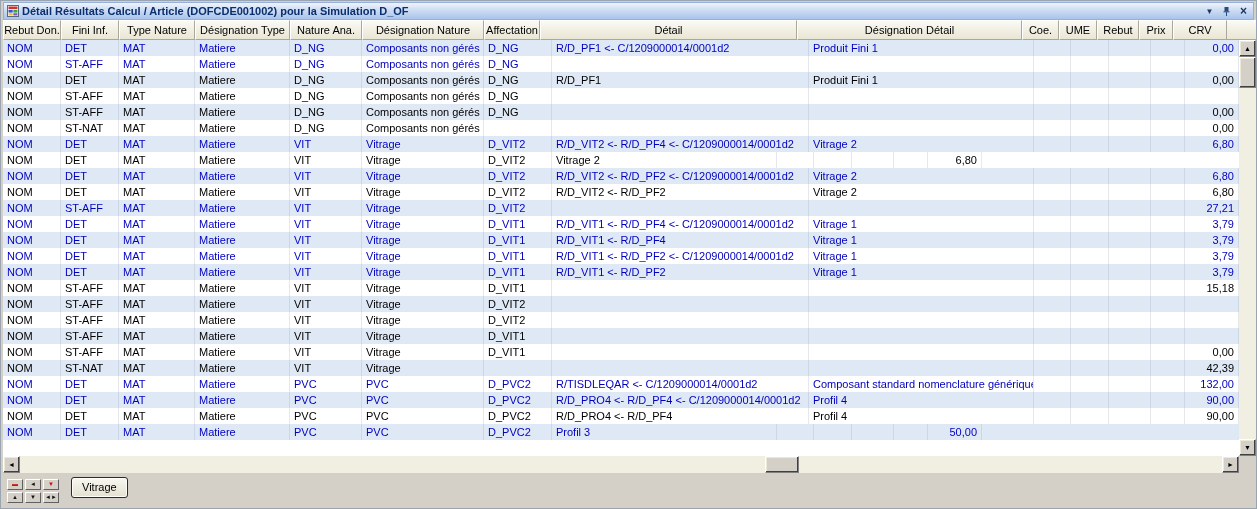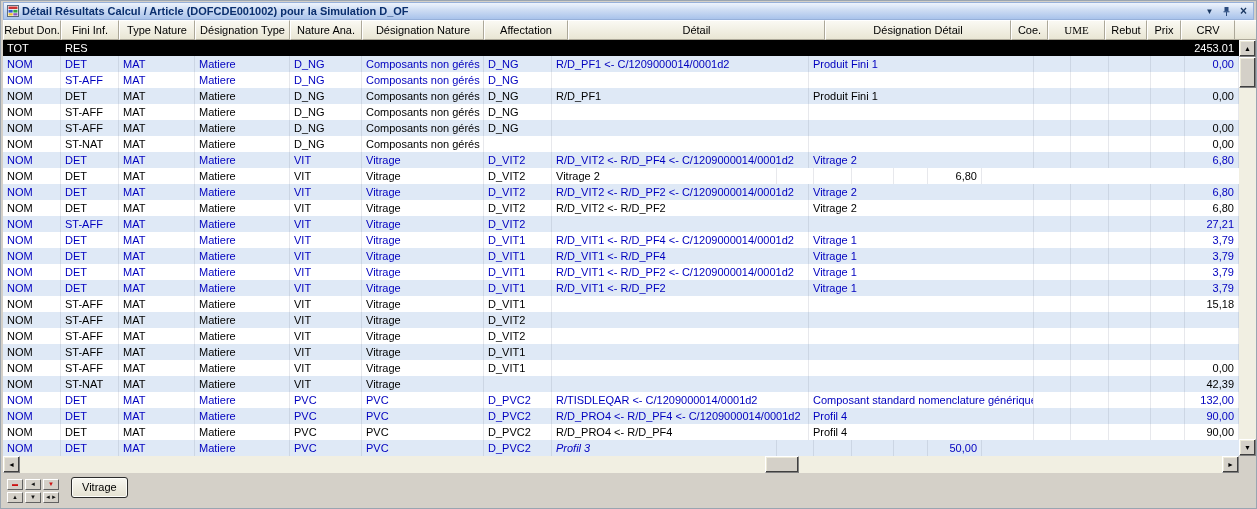--- a/index.html
+++ b/index.html
@@ -71,48 +71,32 @@
   </div>
 
   <div class="grid-wrap">
     <div class="hdr-row" id="hdr">
         <div class="hc" style="width: 58px;">Rebut Don.</div>
         <div class="hc" style="width: 58px;">Fini Inf.</div>
         <div class="hc" style="width: 76px;">Type Nature</div>
         <div class="hc" style="width: 95px;">Désignation Type</div>
         <div class="hc" style="width: 72px;">Nature Ana.</div>
         <div class="hc" style="width: 122px;">Désignation Nature</div>
-        <div class="hc" style="width: 84px;">Affectation</div>
+        <div class="hc" style="width: 56px;">Affectation</div>
         <div class="hc" style="width: 257px;">Détail</div>
-        <div class="hc" style="width: 186px;">Désignation Détail</div>
+        <div class="hc" style="width: 225px;">Désignation Détail</div>
         <div class="hc" style="width: 37px;">Coe.</div>
-        <div class="hc" style="width: 57px; font-family: Liberation Serif, serif;">UME</div>
+        <div class="hc" style="width: 38px;">UME</div>
         <div class="hc" style="width: 42px;">Rebut</div>
         <div class="hc" style="width: 34px;">Prix</div>
         <div class="hc" style="width: 54px;">CRV</div>
         <div class="hdr-fill"></div>
       </div>
 
     <div class="tbody" id="tbody">
-        <div class="tr sel">
-          <div class="td" style="width: 58px;">TOT</div>
-          <div class="td" style="width: 58px;">RES</div>
-          <div class="td" style="width: 76px;"></div>
-          <div class="td" style="width: 95px;"></div>
-          <div class="td" style="width: 72px;"></div>
-          <div class="td" style="width: 122px;"></div>
-          <div class="td" style="width: 68px;"></div>
-          <div class="td" style="width: 257px;"></div>
-          <div class="td" style="width: 225px;"></div>
-          <div class="td" style="width: 37px;"></div>
-          <div class="td" style="width: 38px;"></div>
-          <div class="td" style="width: 42px;"></div>
-          <div class="td" style="width: 34px;"></div>
-          <div class="td num" style="width: 54px;">2453.01</div>
-        </div>
         <div class="tr alt blu">
           <div class="td" style="width: 58px;">NOM</div>
           <div class="td" style="width: 58px;">DET</div>
           <div class="td" style="width: 76px;">MAT</div>
           <div class="td" style="width: 95px;">Matiere</div>
           <div class="td" style="width: 72px;">D_NG</div>
           <div class="td" style="width: 122px;">Composants non gérés</div>
           <div class="td" style="width: 68px;">D_NG</div>
           <div class="td" style="width: 257px;">R/D_PF1 &lt;- C/1209000014/0001d2</div>
           <div class="td" style="width: 225px;">Produit Fini 1</div>
@@ -490,21 +474,21 @@
           <div class="td num" style="width: 54px;">90,00</div>
         </div>
         <div class="tr alt blu">
           <div class="td" style="width: 58px;">NOM</div>
           <div class="td" style="width: 58px;">DET</div>
           <div class="td" style="width: 76px;">MAT</div>
           <div class="td" style="width: 95px;">Matiere</div>
           <div class="td" style="width: 72px;">PVC</div>
           <div class="td" style="width: 122px;">PVC</div>
           <div class="td" style="width: 68px;">D_PVC2</div>
-          <div class="td" style="width: 225px; font-style: italic;">Profil 3</div>
+          <div class="td" style="width: 225px;">Profil 3</div>
           <div class="td" style="width: 37px;"></div>
           <div class="td" style="width: 38px;"></div>
           <div class="td" style="width: 42px;"></div>
           <div class="td" style="width: 34px;"></div>
           <div class="td num" style="width: 54px;">50,00</div>
         </div>
       </div>
 
     <div class="vscroll">
       <div class="sbtn">

